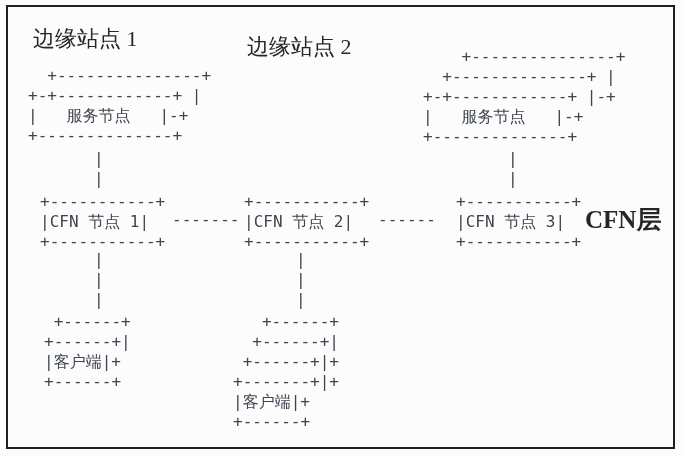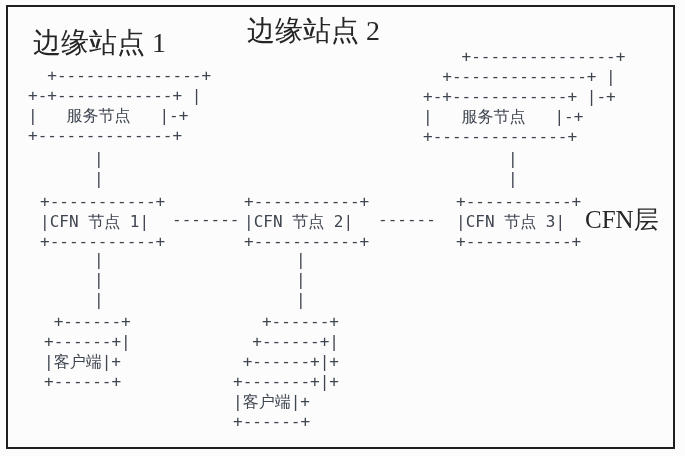--- a/index.html
+++ b/index.html
@@ -1,30 +1,30 @@
 <!DOCTYPE html>
 <html><head>
 <meta charset="utf-8">
 <style>
   html,body{margin:0;padding:0;background:#ffffff;}
   .canvas{position:relative;width:685px;height:456px;background:#fcfcfc;overflow:hidden;}
   .frame{position:absolute;left:6px;top:5px;width:665px;height:440px;border:2px solid #1f1f1f;background:transparent;}
   .ascii{position:absolute;margin:0;font-family:"DejaVu Sans Mono",monospace;font-size:16px;line-height:20px;color:#3f4550;white-space:pre;letter-spacing:0;}
-  .site-label{position:absolute;font-family:"Liberation Serif","DejaVu Serif",serif;font-size:28px;color:#262626;white-space:nowrap;}
-  .cfn-layer{position:absolute;font-family:"Liberation Serif","DejaVu Serif",serif;font-size:25px;color:#262626;white-space:nowrap;}
+  .site-label{position:absolute;font-family:"Liberation Serif","DejaVu Serif",serif;font-size:22px;color:#262626;white-space:nowrap;}
+  .cfn-layer{position:absolute;font-family:"Liberation Serif","DejaVu Serif",serif;font-size:25px;color:#262626;white-space:nowrap;font-weight:bold;}
 </style>
 </head>
 <body>
 
 <div class="canvas">
 
   <div class="frame"></div>
 
   <div class="site-label" style="left:33px;top:24px;">边缘站点 1</div>
-  <div class="site-label" style="left:247px;top:12px;">边缘站点 2</div>
+  <div class="site-label" style="left:247px;top:32px;">边缘站点 2</div>
 
   <pre class="ascii" style="left:28px;top:66px;">  +---------------+
 +-+------------+ |
 |   服务节点   |-+
 +--------------+</pre>
   <pre class="ascii" style="left:423px;top:47px;">    +---------------+
   +--------------+ |
 +-+------------+ |-+
 |   服务节点   |-+
 +--------------+</pre>

